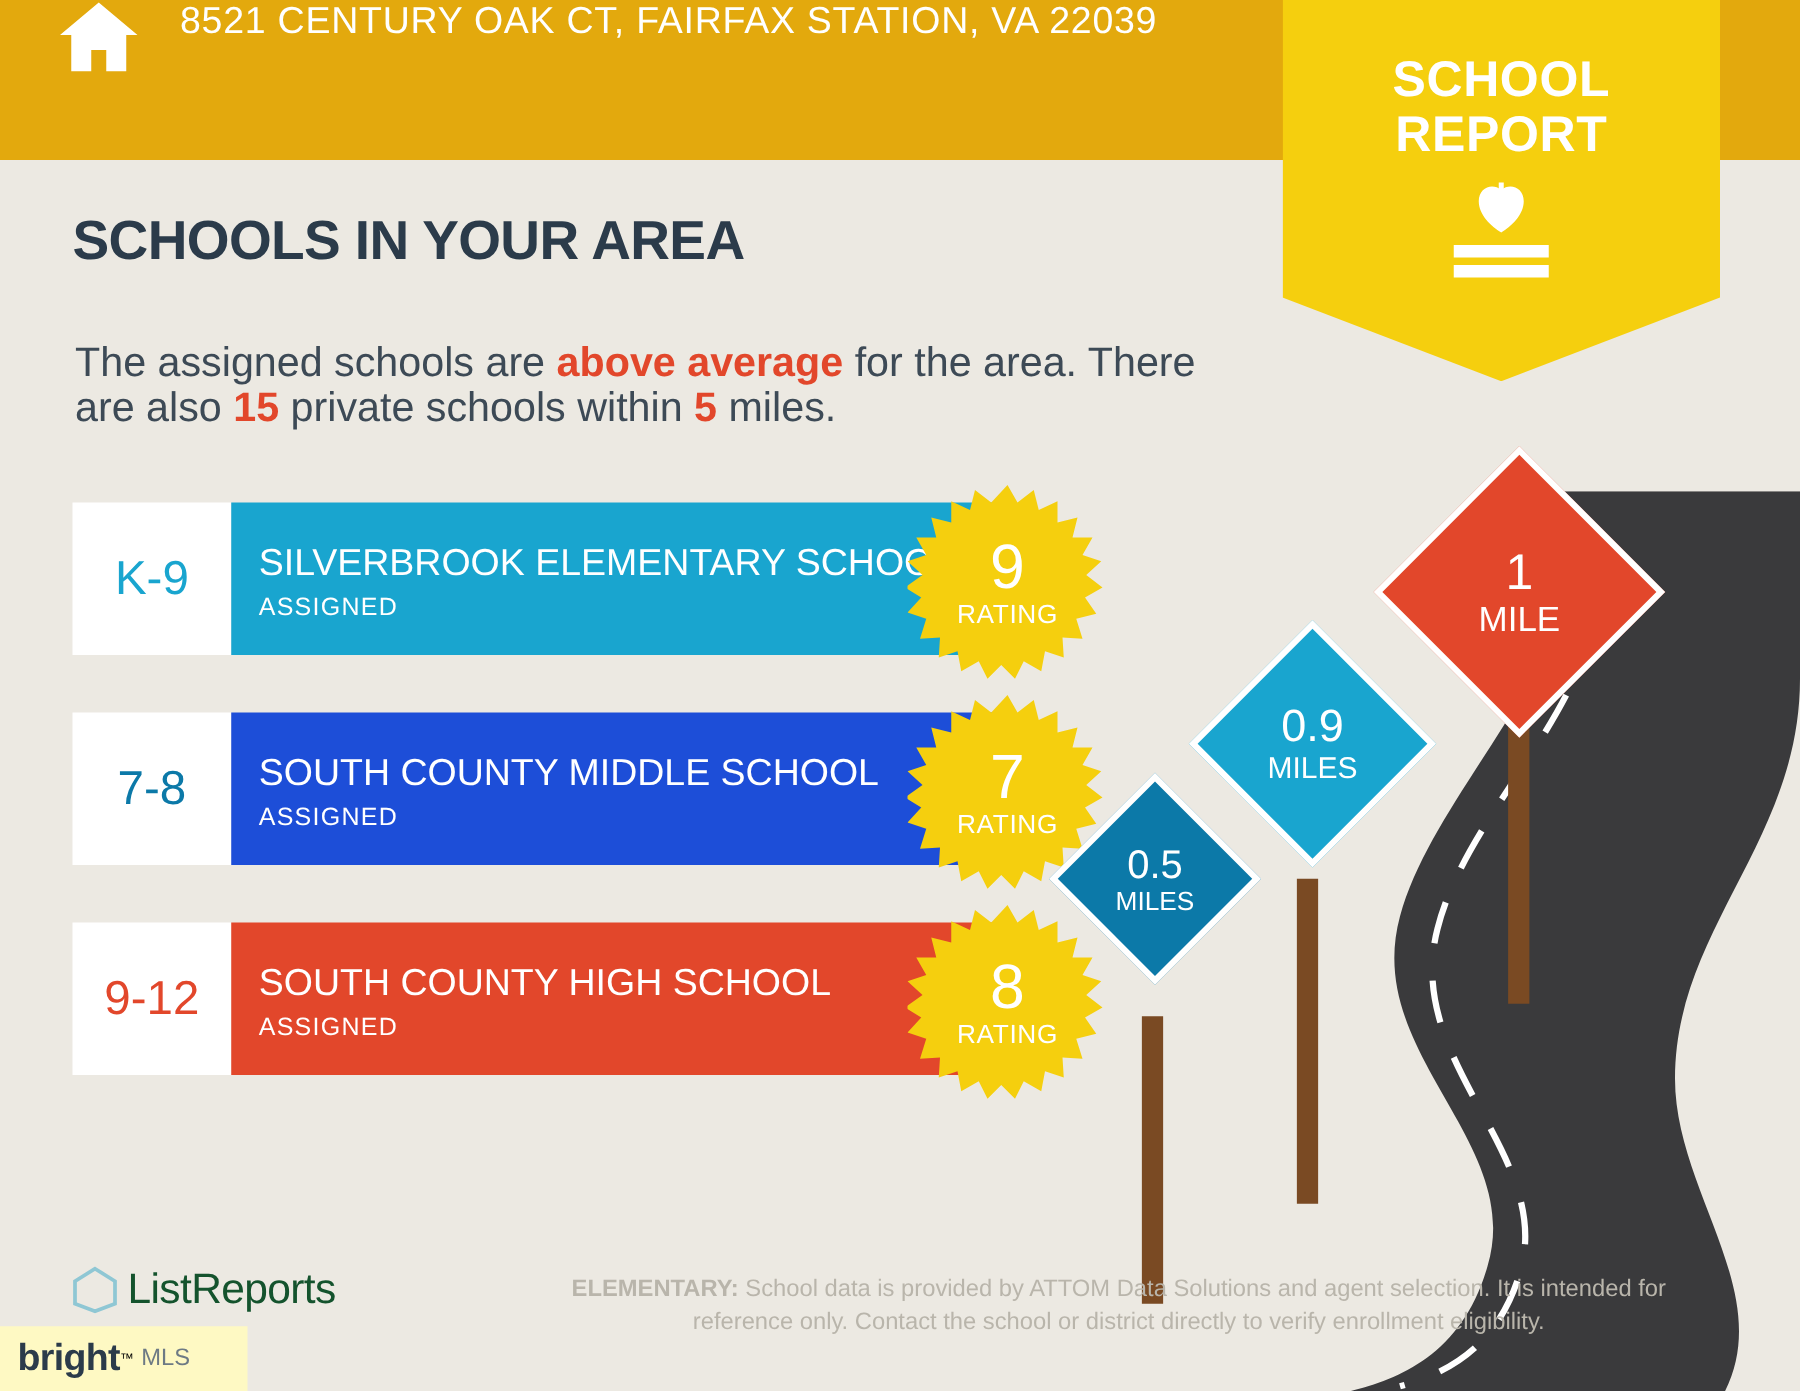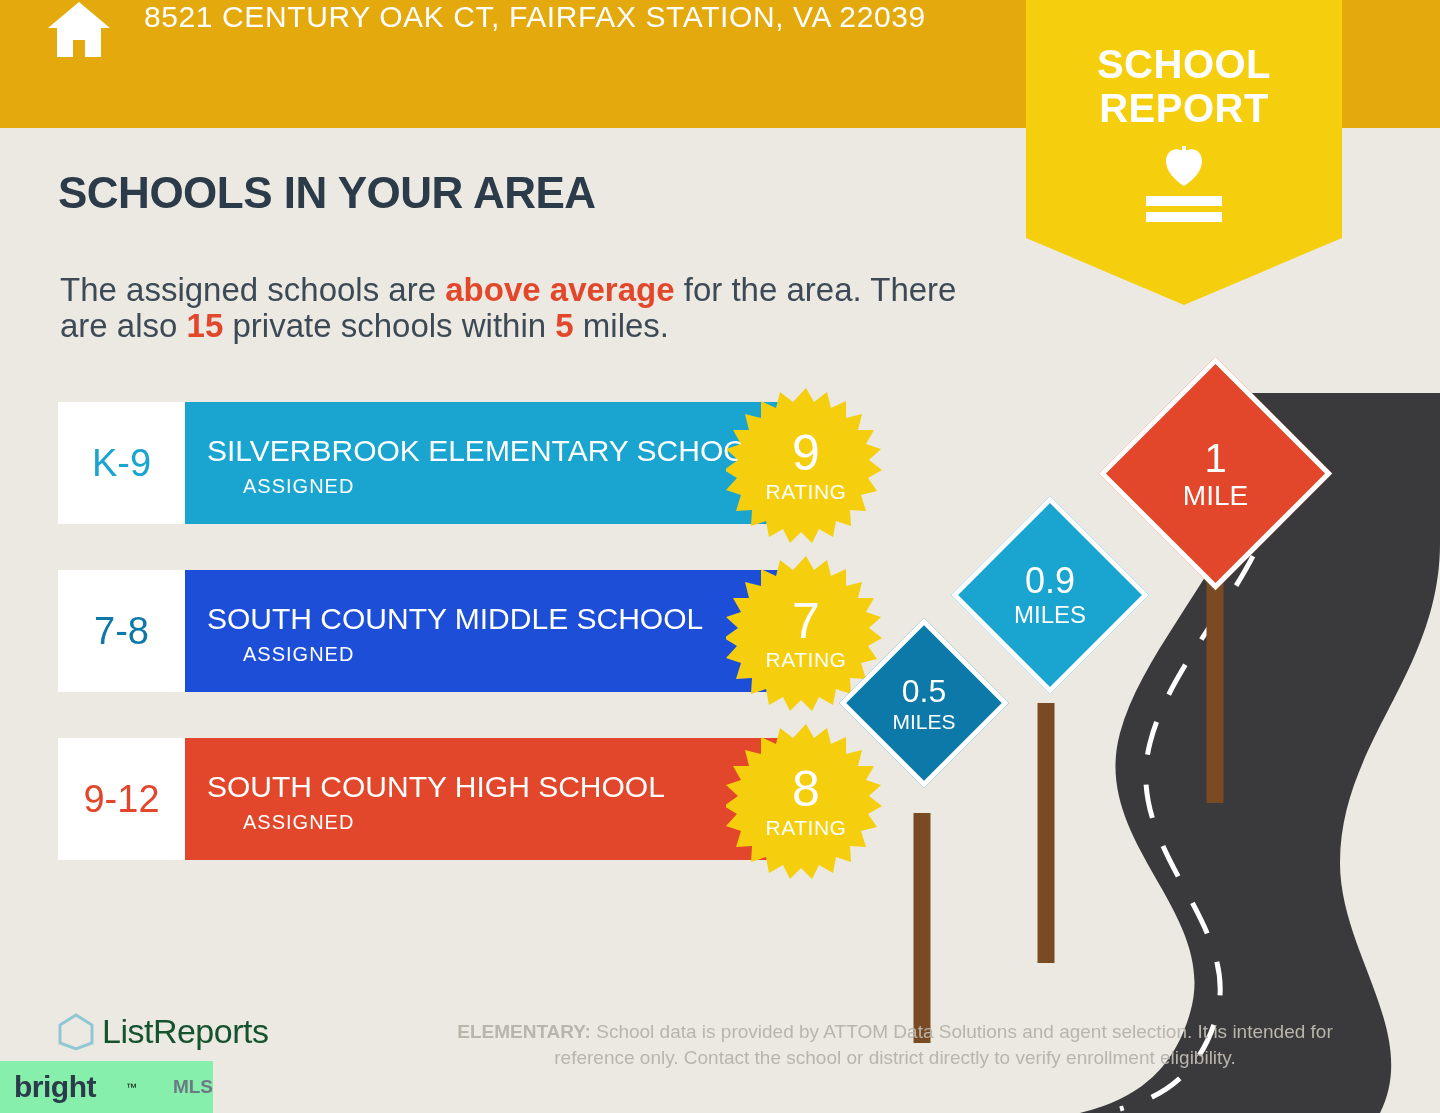--- a/index.html
+++ b/index.html
@@ -21,21 +21,21 @@
   .header-address {
     margin-left: 32px;
     color: #ffffff;
     font-size: 30px;
     letter-spacing: 0.6px;
     font-weight: 400;
   }
 
   
   .badge {
-    position: absolute; top: 0; left: 1026px; width: 316px; height: 305px;
+    position: absolute; top: 0; left: 1026px; width: 350px; height: 305px;
     background: #f5cf0e;
     clip-path: polygon(0 0, 100% 0, 100% 78%, 50% 100%, 0 78%);
     text-align: center;
     z-index: 5;
   }
   .badge-title {
     margin-top: 42px;
     color: #ffffff;
     font-size: 40px;
     font-weight: 700;
@@ -63,21 +63,21 @@
     width: 127px; background: #ffffff;
     display: flex; align-items: center; justify-content: center;
     font-size: 38px; font-weight: 400;
   }
   .bar {
     flex: 1; padding: 14px 20px 10px 22px;
     display: flex; flex-direction: column; justify-content: center;
     color: #ffffff;
   }
   .school-name { font-size: 30px; line-height: 36px; font-weight: 400; }
-  .assigned { font-size: 20px; letter-spacing: 1px; margin-top: 6px; margin-left: 36px; }
+  .assigned { font-size: 20px; letter-spacing: 1px; margin-top: 6px; }
 
   .row-0 .bar { background: #19a5cf; }
   .row-0 .grade-box { color: #19a5cf; }
   .row-1 .bar { background: #1d4ed8; }
   .row-1 .grade-box { color: #0c79a8; }
   .row-2 .bar { background: #e2472b; }
   .row-2 .grade-box { color: #e2472b; }
 
   .rating-burst {
     position: absolute; right: -88px; top: -16px;
@@ -112,26 +112,26 @@
   }
   .sign .dist { line-height: 1; }
   .sign .unit { line-height: 1; margin-top: 4px; }
 
   
   .footer-logo { position: absolute; left: 58px; bottom: 62px; display: flex; align-items: center; }
   .logo-mark { width: 36px; height: 38px; }
   .logo-text { font-size: 34px; color: #14532d; margin-left: 8px; letter-spacing: -0.5px; }
 
   .bright-logo {
-    position: absolute; left: 0; bottom: 0; width: 213px; height: 52px;
-    background: #86efac; display: flex; align-items: center; padding-left: 14px; justify-content: space-between;
+    position: absolute; left: 0; bottom: 0; width: 198px; height: 52px;
+    background: #fef9c3; display: flex; align-items: center; padding-left: 14px;
   }
   .bright-text { font-size: 30px; color: #2b3b4a; font-weight: 700; letter-spacing: -0.5px; }
   .bright-tm { font-size: 11px; vertical-align: super; }
-  .mls-text { font-size: 19px; color: #6d7a84; margin-left: 6px; font-weight: bold; }
+  .mls-text { font-size: 19px; color: #6d7a84; margin-left: 6px; }
 
   .disclaimer {
     position: absolute; left: 420px; bottom: 42px; width: 950px;
     font-size: 19px; color: #b9b5ab; line-height: 26px; text-align: center;
   }
   .disclaimer b { font-weight: 700; }
 </style>
 </head>
 <body>
 

